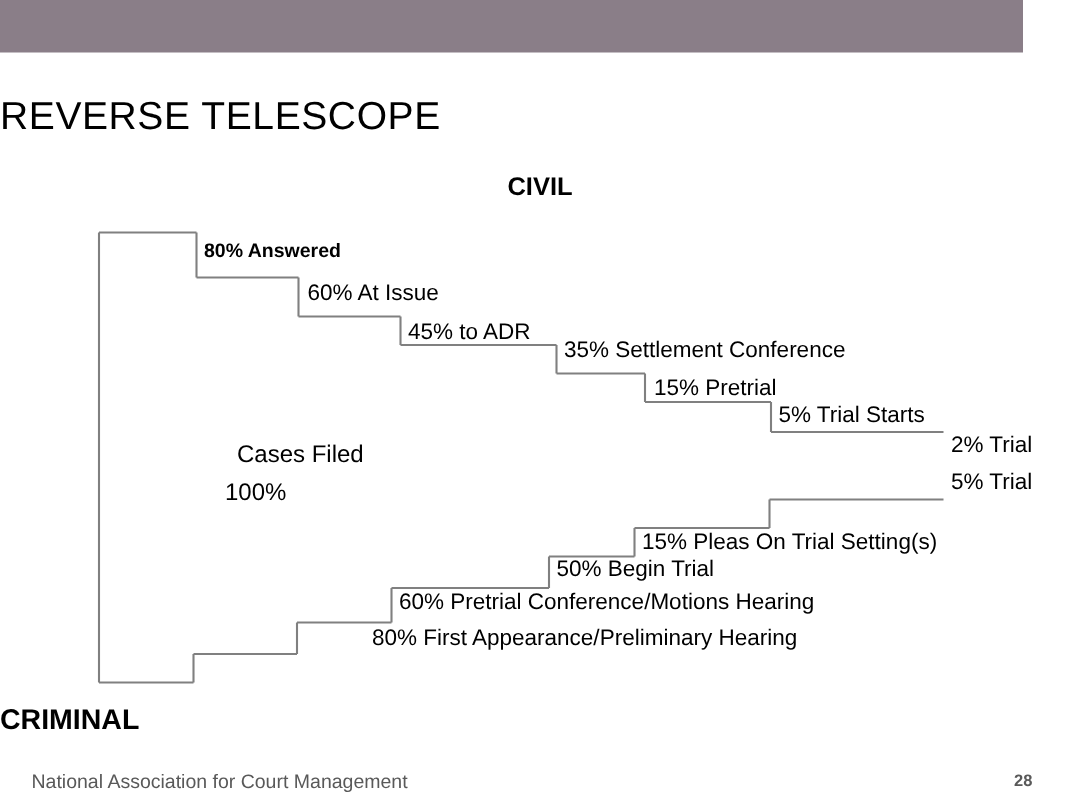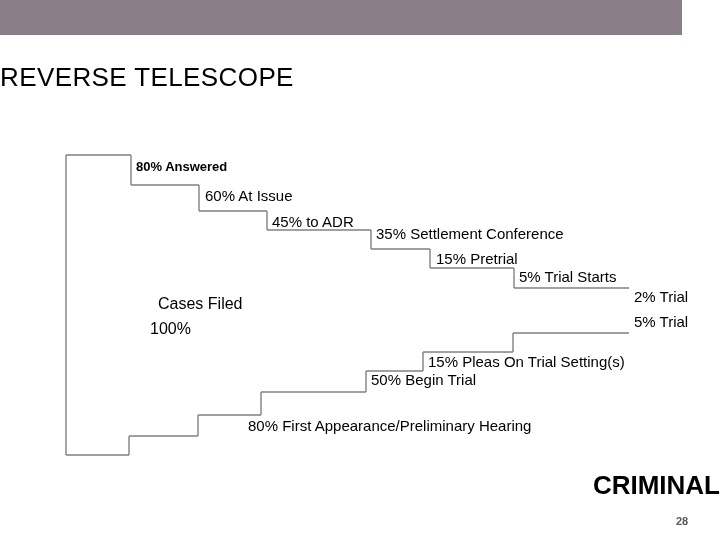--- a/index.html
+++ b/index.html
@@ -58,22 +58,22 @@
     text-align: center;
     font-size: 17px;
     font-weight: bold;
     color: #000000;
   }
   .criminal-label {
     position: absolute;
     left: 0;
     top: 470px;
     width: 720px;
-    text-align: right;
-    font-size: 26px;
+    text-align: left;
+    font-size: 19px;
     font-weight: bold;
     color: #000000;
   }
   
   .footer-text {
     position: absolute;
     left: 21px;
     top: 513px;
     font-size: 13px;
     color: #595959;
@@ -116,20 +116,21 @@
   }
 </style>
 </head>
 <body>
 
 <div class="slide">
 
   <div class="header-bar"></div>
 
   <div class="main-title">REVERSE TELESCOPE</div>
+  <div class="civil-label">CIVIL</div>
   <div class="criminal-label">CRIMINAL</div>
 
   <svg class="diagram" viewBox="0 0 720 540" xmlns="http://www.w3.org/2000/svg">
     <g fill="none" stroke="#808080" stroke-width="1.4">
 
       <path d="M 66,155 L 66,455"></path>
 
       <path d="M 66,155 L 131,155"></path>
       <path d="M 131,155 L 131,185"></path>
       <path d="M 131,185 L 199,185"></path>
@@ -169,19 +170,21 @@
     <div class="lab" style="left:436px; top:250px;">15% Pretrial</div>
     <div class="lab" style="left:519px; top:268px;">5% Trial Starts</div>
     <div class="lab" style="left:634px; top:288px;">2% Trial</div>
 
     <div class="lab big" style="left:122px; top:295px;margin-left:36px;">Cases Filed</div>
     <div class="lab big" style="left:150px; top:320px;">100%</div>
 
     <div class="lab" style="left:634px; top:313px;">5% Trial</div>
     <div class="lab" style="left:428px; top:353px;">15% Pleas On Trial Setting(s)</div>
     <div class="lab" style="left:371px; top:371px;">50% Begin Trial</div>
+    <div class="lab" style="left:266px; top:393px;">60% Pretrial Conference/Motions Hearing</div>
     <div class="lab" style="left:203px; top:417px;margin-left:45px;">80% First Appearance/Preliminary Hearing</div>
 
   </div>
 
+  <div class="footer-text">National Association for Court Management</div>
   <div class="footer-page">28</div>
 
 </div>
 
 </body></html>

